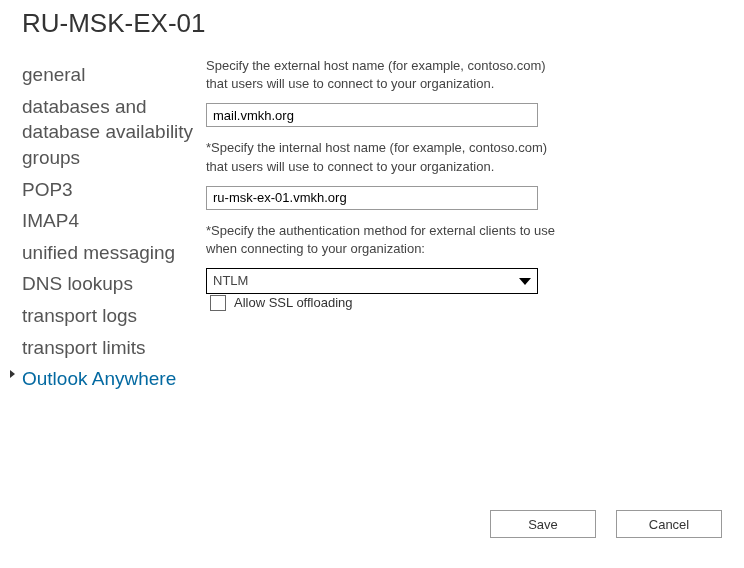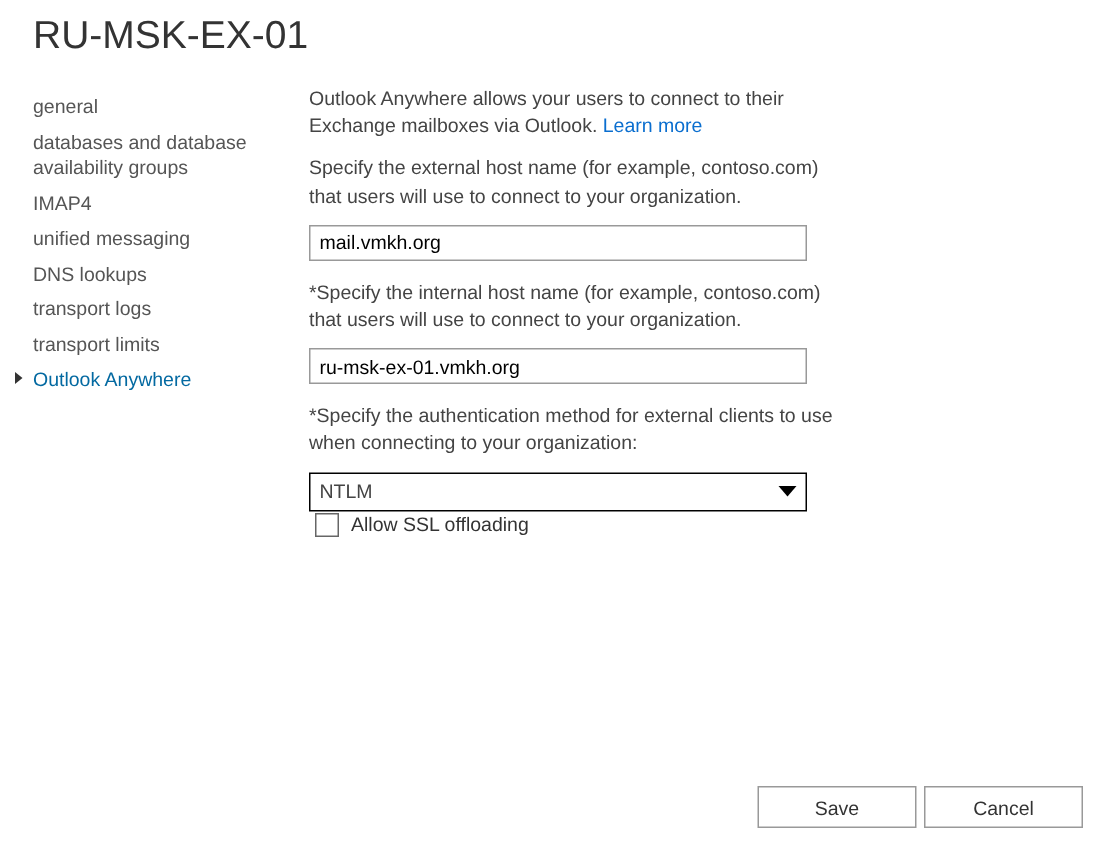--- a/index.html
+++ b/index.html
@@ -26,21 +26,21 @@
   }
   .layout {
     display: flex;
   }
   .sidebar {
     width: 178px;
     flex-shrink: 0;
     padding-top: 2px;
   }
   .side-item {
-    font-size: 13px;
+    font-size: 19px;
     color: #555;
     line-height: 1.35;
     padding: 3px 0 3px 0;
     cursor: pointer;
     position: relative;
   }
   .side-item.active {
     color: #0369a1;
   }
   .side-item .chevron {
@@ -122,23 +122,23 @@
     background: #fff;
     cursor: pointer;
   }
   .check-row .lbl {
     font-size: 13px;
     color: #333;
   }
   .footer {
     position: absolute;
     right: 22px;
-    bottom: 16px;
+    bottom: 30px;
     display: flex;
-    gap: 5px;
+    gap: 20px;
     margin-left: 21px;
   }
   .btn {
     width: 104px;
     height: 26px;
     border: 1px solid #999;
     background: #fff;
     font-size: 13px;
     color: #333;
     cursor: pointer;
@@ -150,35 +150,33 @@
 </head>
 <body>
 
 <div class="page">
   <div class="title">RU-MSK-EX-01</div>
 
   <div class="layout">
     <div class="sidebar">
       <div class="side-item">general</div>
       <div class="side-item">databases and database availability groups</div>
+      <div class="side-item">POP3</div>
       <div class="side-item">IMAP4</div>
       <div class="side-item">unified messaging</div>
       <div class="side-item">DNS lookups</div>
       <div class="side-item">transport logs</div>
       <div class="side-item">transport limits</div>
       <div class="side-item active">
         <span class="chevron"></span>
         <span>Outlook Anywhere</span>
       </div>
     </div>
 
     <div class="content">
-      <div class="para">
-        <span>Outlook Anywhere allows your users to connect to their Exchange mailboxes via Outlook. </span><a class="link">Learn more</a>
-      </div>
 
       <div class="para">Specify the external host name (for example, contoso.com) that users will use to connect to your organization.</div>
       <input class="input" type="text" value="mail.vmkh.org" style="">
 
       <div class="para">*Specify the internal host name (for example, contoso.com) that users will use to connect to your organization.</div>
       <input class="input" type="text" value="ru-msk-ex-01.vmkh.org" style="">
 
       <div class="para">*Specify the authentication method for external clients to use when connecting to your organization:</div>
       <div class="select-wrap">
         <div class="sel-val">NTLM</div>

